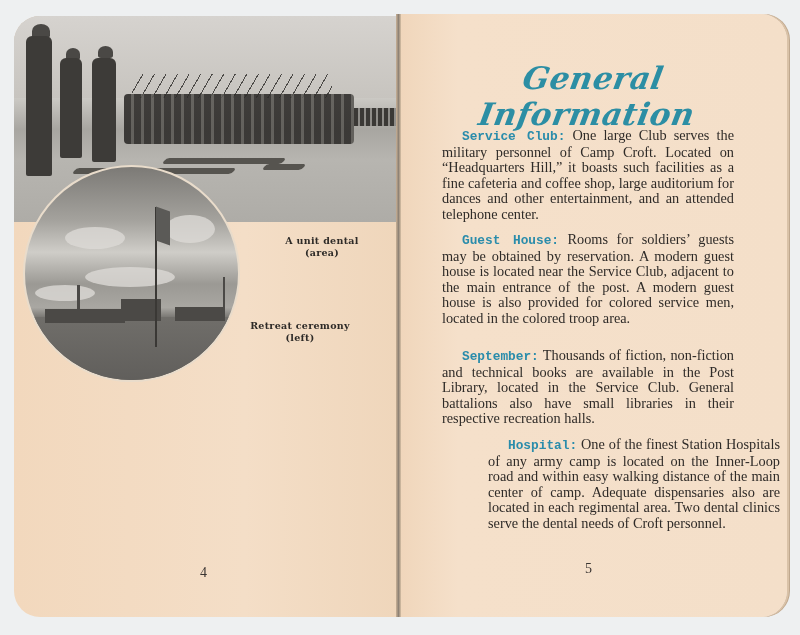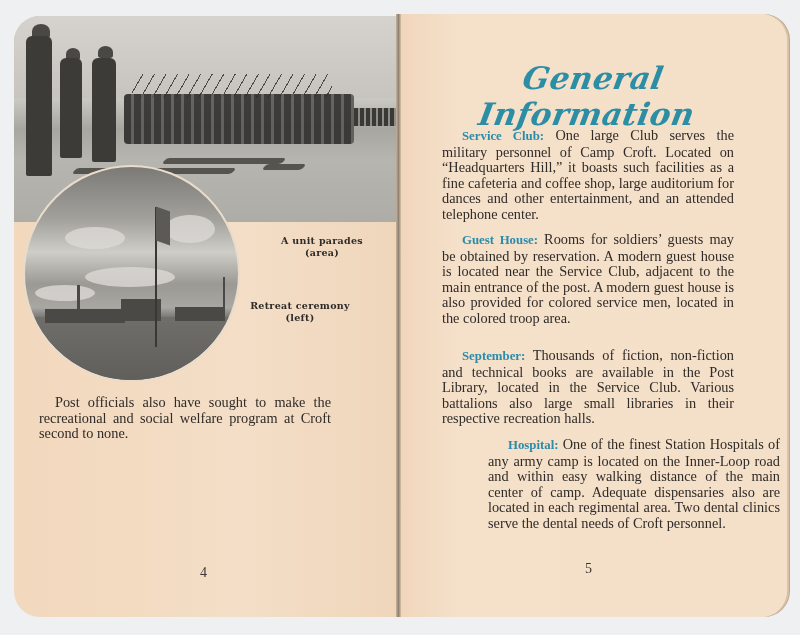--- a/index.html
+++ b/index.html
@@ -29,21 +29,21 @@
 
   .caption { position:absolute; font-family:"DejaVu Serif", serif; font-weight:bold; font-size:9.5px; color:#2d2a27; text-align:center; line-height:12px; letter-spacing:.3px; }
 
   .body-left { position:absolute; left:39px; top:395px; width:292px; font-family:"Liberation Serif", serif; font-size:14.3px; line-height:15.6px; color:#2f2b28; text-align:justify; }
   .body-left p { margin:0 0 3px 0; }
   .indent { text-indent:16px; }
 
   .title { position:absolute; left:440px; top:60px; width:300px; text-align:center; font-family:"DejaVu Serif", serif; font-style:italic; font-weight:bold; font-size:31px; color:#2c8ea4; letter-spacing:.5px; transform:skewX(-10deg); }
 
   .section { position:absolute; left:442px; width:292px; font-family:"Liberation Serif", serif; font-size:14.3px; line-height:15.6px; color:#2f2b28; text-align:justify; }
-  .section .head { font-family:Liberation Serif, serif; font-weight:bold; color:#2a8cab; font-size:12.8px; margin-left:20px; }
+  .section .head { font-family:Liberation Mono, monospace; font-weight:bold; color:#2a8cab; font-size:12.8px; margin-left:20px; }
   .pagenum { position:absolute; font-family:"Liberation Serif", serif; font-size:14px; color:#3a3532; }
 </style>
 </head>
 <body>
 
 <div class="page page-left"></div>
 <div class="page page-right"></div>
 <div class="gutter"></div>
 
 <div class="photo-top" title="Soldiers in formation parading past officers on a field">
@@ -71,44 +71,43 @@
   <div class="building" style="left:20px;top:142px;width:80px;height:14px;"></div>
   <div class="building" style="left:96px;top:132px;width:40px;height:22px;"></div>
   <div class="building" style="left:150px;top:140px;width:50px;height:14px;"></div>
   <div class="building" style="left:52px;top:118px;width:3px;height:30px;"></div>
   <div class="building" style="left:198px;top:110px;width:2px;height:40px;"></div>
   <div class="flagpole"></div>
   <div class="flag"></div>
 </div>
 
 <div class="caption" style="left:262px;top:235px;width:120px;">
-  <div>A unit parades</div>
+  <div>A unit dental</div>
   <div>(area)</div>
 </div>
-<div class="caption" style="left:240px;top:300px;width:120px;">
+<div class="caption" style="left:240px;top:320px;width:120px;">
   <div>Retreat ceremony</div>
   <div>(left)</div>
 </div>
 
 <div class="body-left">
-  <p class="indent">Post officials also have sought to make the recreational and social welfare program at Croft second to none.</p>
 </div>
 <div class="pagenum" style="left:200px;top:565px;">4</div>
 
 <div class="title">General Information</div>
 
 <div class="section" style="top:128px;">
   <span class="head">Service Club:</span>
   <span>One large Club serves the military personnel of Camp Croft. Located on “Headquarters Hill,” it boasts such facilities as a fine cafeteria and coffee shop, large auditorium for dances and other entertainment, and an attended telephone center.</span>
 </div>
 <div class="section" style="top:232px;">
   <span class="head">Guest House:</span>
   <span>Rooms for soldiers’ guests may be obtained by reservation. A modern guest house is located near the Service Club, adjacent to the main entrance of the post. A modern guest house is also provided for colored service men, located in the colored troop area.</span>
 </div>
 <div class="section" style="top:348px;">
   <span class="head">September:</span>
-  <span>Thousands of fiction, non-fiction and technical books are available in the Post Library, located in the Service Club. Various battalions also large small libraries in their respective recreation halls.</span>
+  <span>Thousands of fiction, non-fiction and technical books are available in the Post Library, located in the Service Club. General battalions also have small libraries in their respective recreation halls.</span>
 </div>
 <div class="section" style="top:437px;margin-left:46px;">
   <span class="head">Hospital:</span>
   <span>One of the finest Station Hospitals of any army camp is located on the Inner-Loop road and within easy walking distance of the main center of camp. Adequate dispensaries also are located in each regimental area. Two dental clinics serve the dental needs of Croft personnel.</span>
 </div>
 <div class="pagenum" style="left:585px;top:561px;">5</div>
 
 </body></html>

